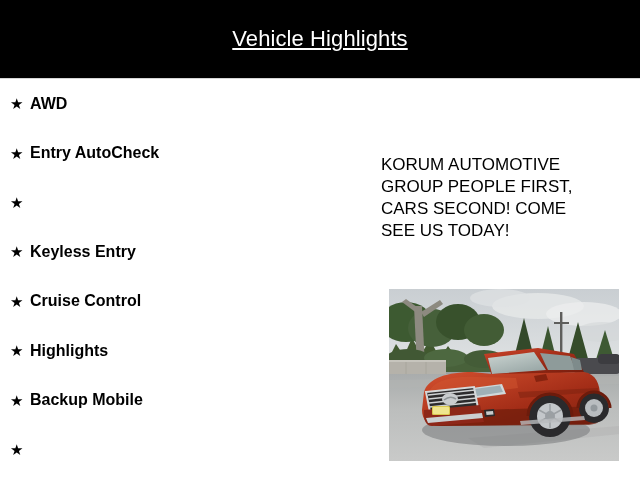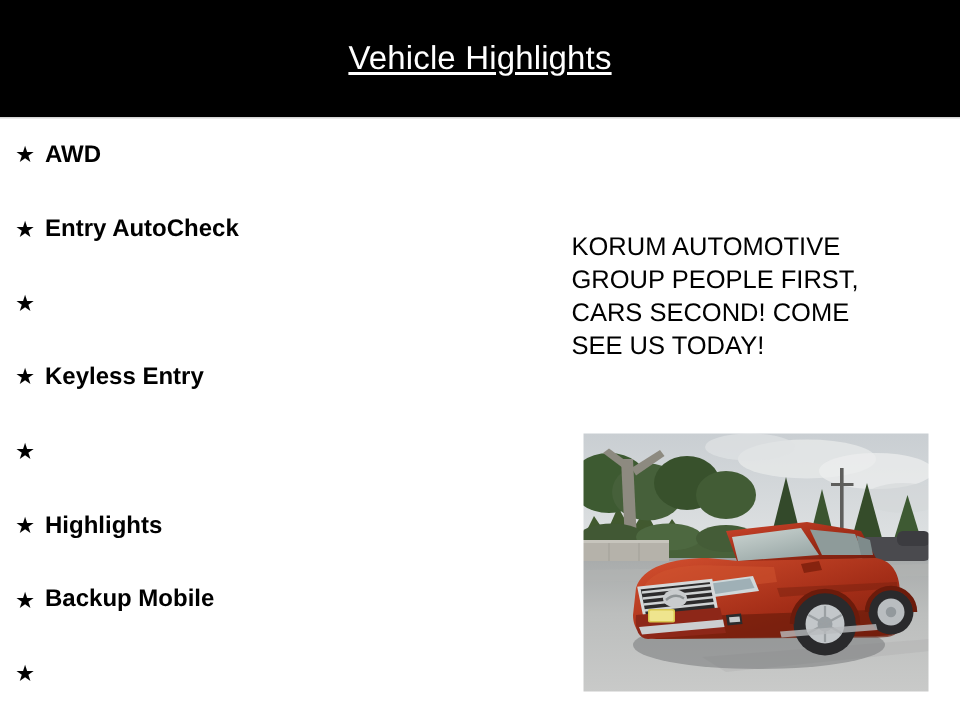--- a/index.html
+++ b/index.html
@@ -143,20 +143,21 @@
     </li>
     <li class="feature-item">
       <span class="feature-star">★</span>
     </li>
     <li class="feature-item">
       <span class="feature-star">★</span>
       <span class="feature-label">Keyless Entry</span>
     </li>
     <li class="feature-item">
       <span class="feature-star">★</span>
+      <span class="feature-label">Cruise Control</span>
     </li>
     <li class="feature-item">
       <span class="feature-star">★</span>
       <span class="feature-label">Highlights</span>
     </li>
     <li class="feature-item">
       <span class="feature-star">★</span>
       <span class="feature-label">Backup Mobile</span>
     </li>
     <li class="feature-item">

